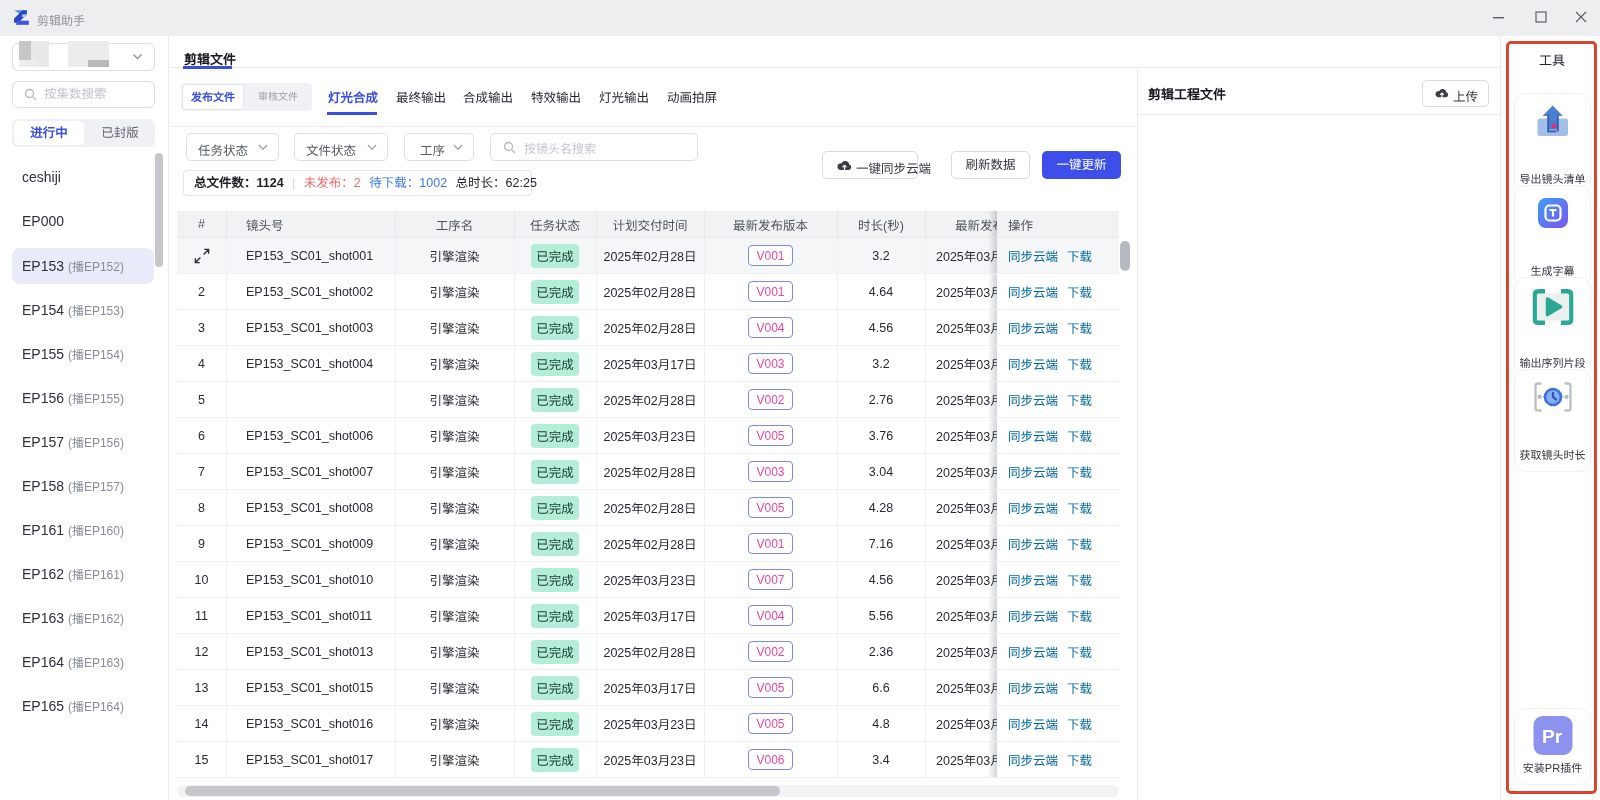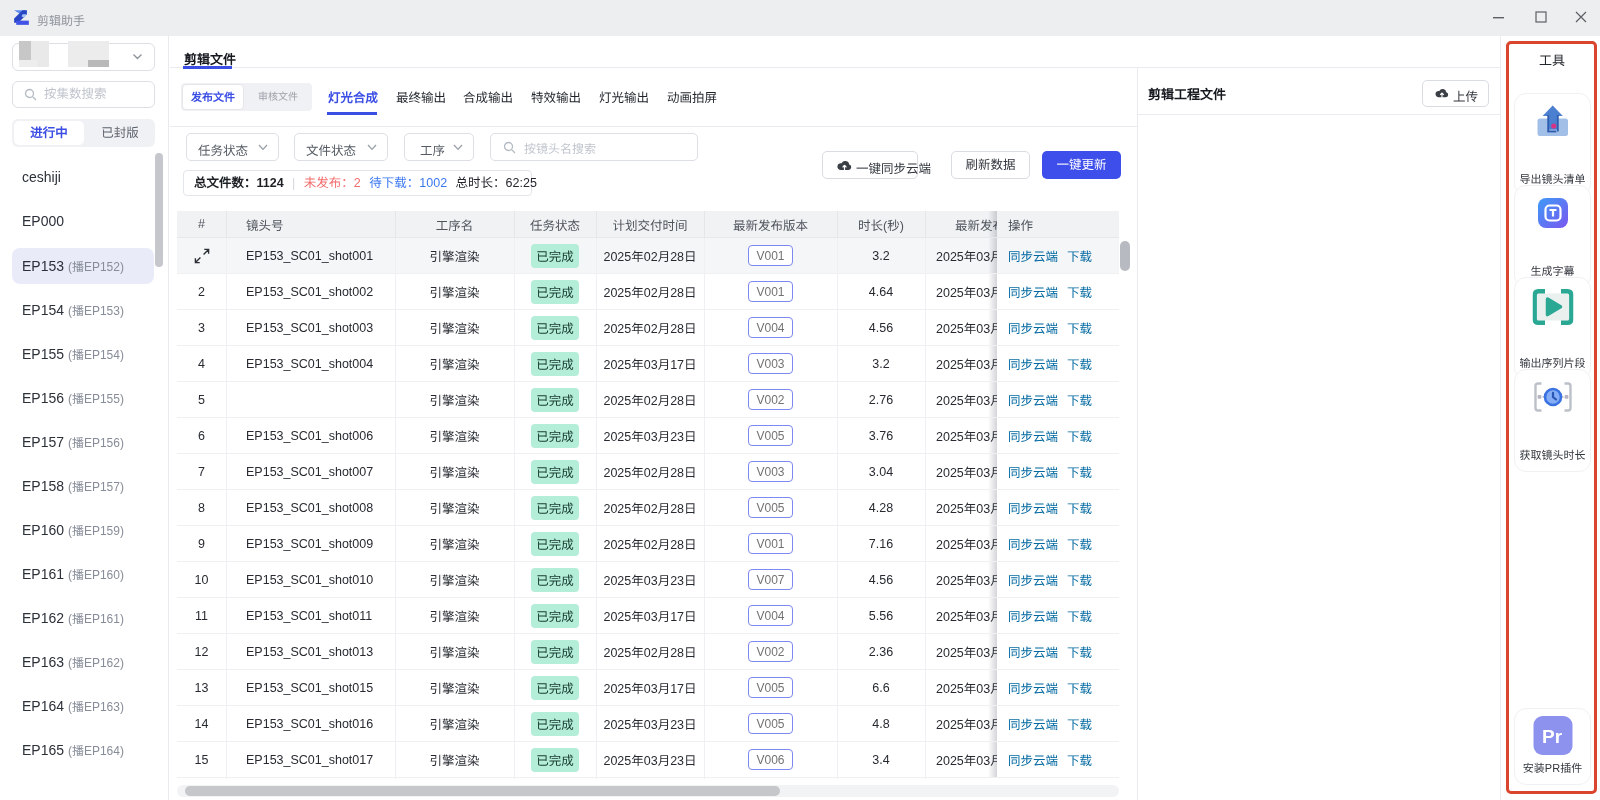--- a/index.html
+++ b/index.html
@@ -69,21 +69,21 @@
   .c1 { left:49px; width:169px; }
   .c2 { left:218px; width:119px; }
   .c3 { left:337px; width:82px; }
   .c4 { left:419px; width:108px; }
   .c5 { left:527px; width:133px; }
   .c6 { left:660px; width:88px; }
   .c7 { left:748px; width:140px; }
   .vsep i { position:absolute; top:0; width:1px; height:27px; background:#e4e6ea; }
   .colsep { position:absolute; top:27px; width:1px; height:541px; background:#eef0f3; z-index:3; }
   .badge { background:#b4eed8; color:#16392e; border-radius:4px; padding:2.5px 5px; font-size:12.5px; }
-  .vtag { border:1px solid #7d88f0; color:#737373; border-radius:4px; padding:2.5px 7px; font-size:12px; background:#fff; }
+  .vtag { border:1px solid #7d88f0; color:#ec4899; border-radius:4px; padding:2.5px 7px; font-size:12px; background:#fff; }
   .opcol { position:absolute; left:790px; top:0; width:152px; height:100%; background:inherit;margin-left:30px; }
   .opcol .sh { position:absolute; left:-9px; top:0; width:9px; height:100%; background:linear-gradient(to left, rgba(60,65,80,0.22), rgba(60,65,80,0)); }
   .oplink { color:#0369a1; font-size:12.5px; }
   .scrollv { position:absolute; left:1120px; top:241px; width:10px; height:30px; background:#b7bbc1; border-radius:5px; }
   .scrollh { position:absolute; left:185px; top:786px; width:595px; height:10px; background:#c5c7ca; border-radius:5px; }
   .scrollht { position:absolute; left:177px; top:785px; width:942px; height:12px; background:#f2f3f4; border-radius:6px; }
 
   
   .rptitle { position:absolute; left:1148px; top:84px; font-size:13px; font-weight:bold; color:#16191f; }
   .upbtn { position:absolute; left:1422px; top:80px; width:67px; height:27px; border:1px solid #d9dce2; border-radius:5px; background:#fff; font-size:12.5px; color:#33373e; }
@@ -155,23 +155,20 @@
         <span class="t">EP155 <span class="s">(播EP154)</span></span>
       </div>
       <div class="ep">
         <span class="t">EP156 <span class="s">(播EP155)</span></span>
       </div>
       <div class="ep">
         <span class="t">EP157 <span class="s">(播EP156)</span></span>
       </div>
       <div class="ep">
         <span class="t">EP158 <span class="s">(播EP157)</span></span>
-      </div>
-      <div class="ep">
-        <span class="t">EP160 <span class="s">(播EP159)</span></span>
       </div>
       <div class="ep">
         <span class="t">EP161 <span class="s">(播EP160)</span></span>
       </div>
       <div class="ep">
         <span class="t">EP162 <span class="s">(播EP161)</span></span>
       </div>
       <div class="ep">
         <span class="t">EP163 <span class="s">(播EP162)</span></span>
       </div>

